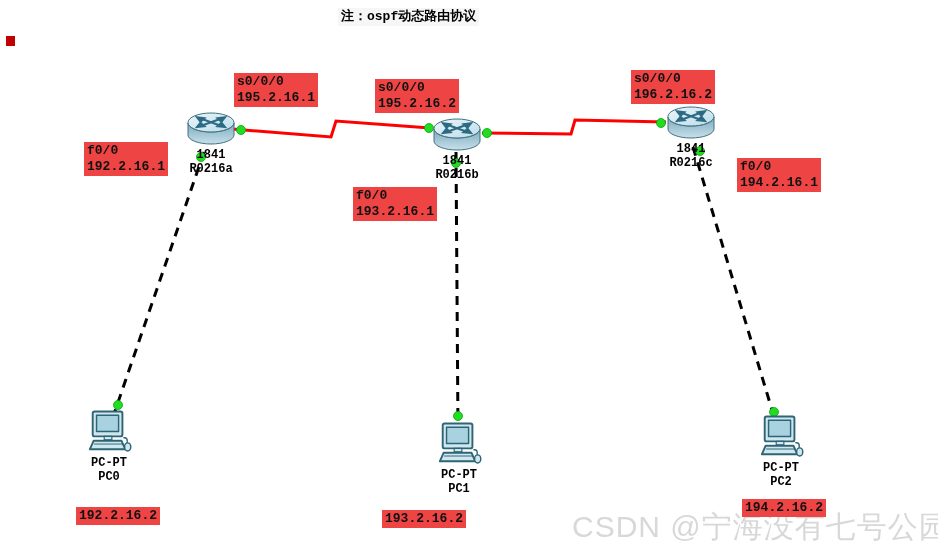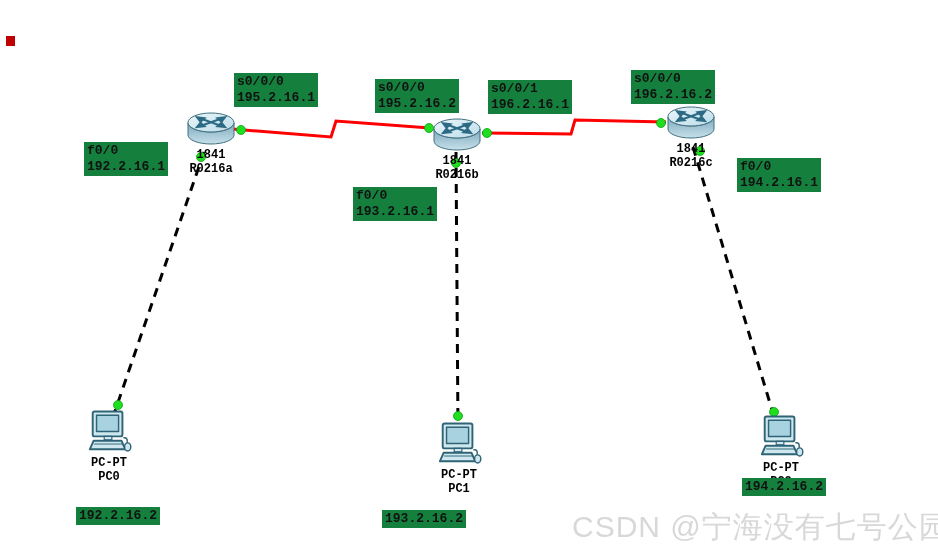--- a/index.html
+++ b/index.html
@@ -7,21 +7,21 @@
     position:relative;width:938px;height:550px;background:#ffffff;overflow:hidden;
     font-family:"Liberation Mono","DejaVu Sans Mono",monospace;
   }
   .layer{position:absolute;left:0;top:0;z-index:2;}
   .title-note{
     position:absolute;z-index:4;font:700 13px/16px "Liberation Mono","DejaVu Sans Mono",monospace;
     color:#000;background:#f6f6f6;padding:1px 3px;white-space:nowrap;
   }
   .note{
     position:absolute;z-index:4;font:700 13px/16px "Liberation Mono","DejaVu Sans Mono",monospace;
-    color:#111;background:#15803d;padding:1px 3px;white-space:nowrap;
+    color:#111;background:#ef4444;padding:1px 3px;white-space:nowrap;
   }
   .device{position:absolute;z-index:3;width:50px;text-align:center;}
   .dev-label{
     width:110px;margin-left:-30px;text-align:center;
     font:700 12px/14px "Liberation Mono","DejaVu Sans Mono",monospace;color:#000;
   }
   .router-svg{display:block;margin:0 auto;}
   .pc-svg{display:block;margin:0 auto;}
   #watermark{
     position:absolute;z-index:1;left:572px;top:507px;white-space:nowrap;
@@ -89,20 +89,21 @@
       <circle cx="458" cy="416" r="4.5"></circle>
       <circle cx="700" cy="151" r="4.5"></circle>
       <circle cx="774" cy="412" r="4.5"></circle>
     </g>
   </svg>
 
   <div id="watermark">CSDN @宁海没有七号公园</div>
 
   <div id="corner-marker" style="background:#c00000"></div>
 
+  <div class="title-note" style="left:338px;top:8px">注：ospf动态路由协议</div>
 
   <div class="device" style="left:186px;top:110px">
     <svg class="router-svg" width="50" height="38">
         <use href="#sym-router"></use>
       </svg>
     <div class="dev-label">1841</div>
     <div class="dev-label">R0216a</div>
   </div>
   <div class="device" style="left:432px;top:116px">
     <svg class="router-svg" width="50" height="38">
@@ -146,34 +147,30 @@
     <div>195.2.16.1</div>
   </div>
   <div class="note" style="left:84px;top:142px">
     <div>f0/0</div>
     <div>192.2.16.1</div>
   </div>
   <div class="note" style="left:375px;top:79px">
     <div>s0/0/0</div>
     <div>195.2.16.2</div>
   </div>
-  <div class="note" style="left:488px;top:80px">
-    <div>s0/0/1</div>
-    <div>196.2.16.1</div>
-  </div>
   <div class="note" style="left:353px;top:187px">
     <div>f0/0</div>
     <div>193.2.16.1</div>
   </div>
   <div class="note" style="left:631px;top:70px">
     <div>s0/0/0</div>
     <div>196.2.16.2</div>
   </div>
   <div class="note" style="left:737px;top:158px">
     <div>f0/0</div>
     <div>194.2.16.1</div>
   </div>
 
   <div class="note" style="left:76px;top:507px">192.2.16.2</div>
   <div class="note" style="left:382px;top:510px">193.2.16.2</div>
-  <div class="note" style="left:742px;top:478px">194.2.16.2</div>
+  <div class="note" style="left:742px;top:499px">194.2.16.2</div>
 
 </div>
 
 </body></html>

